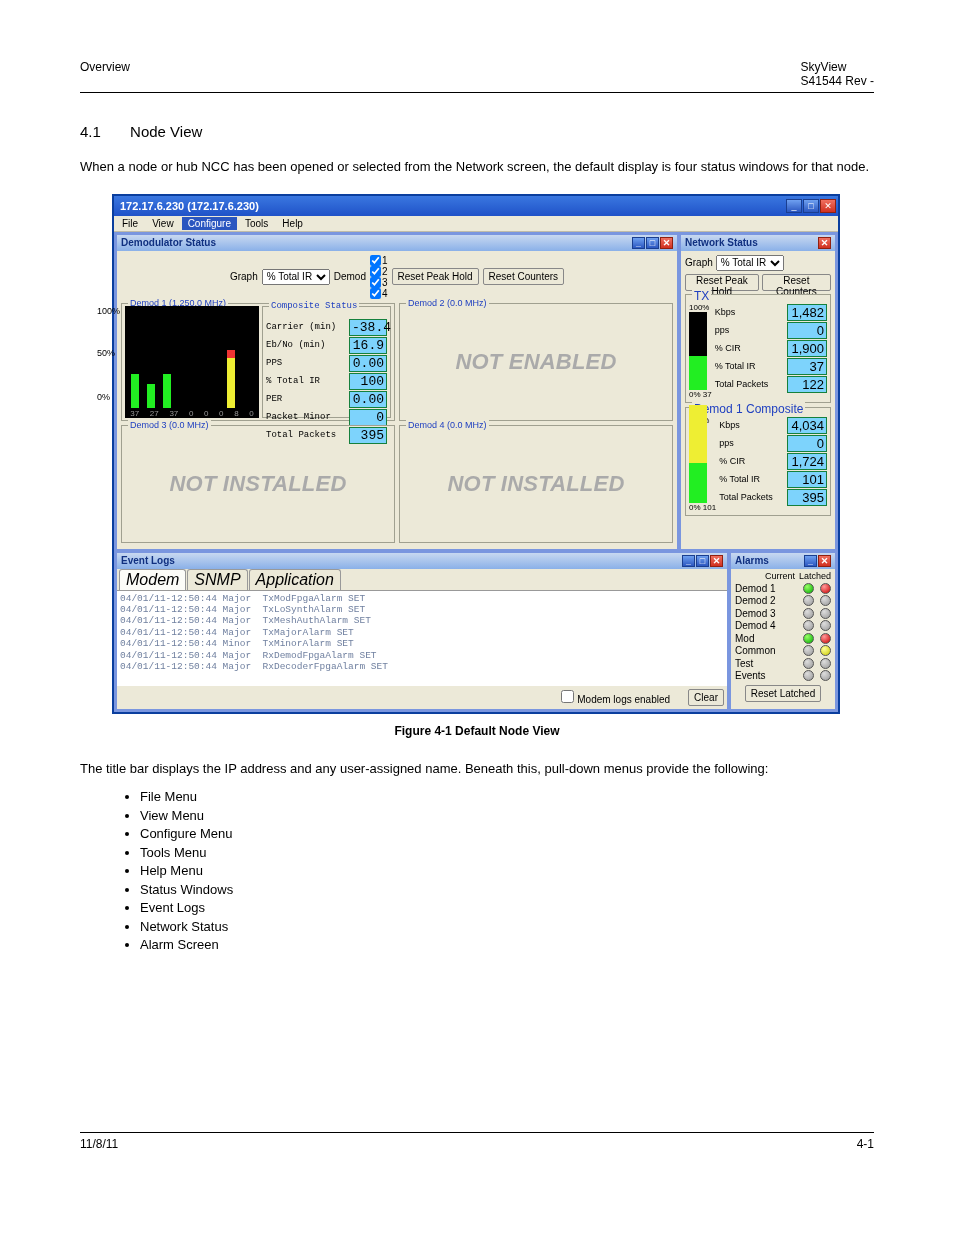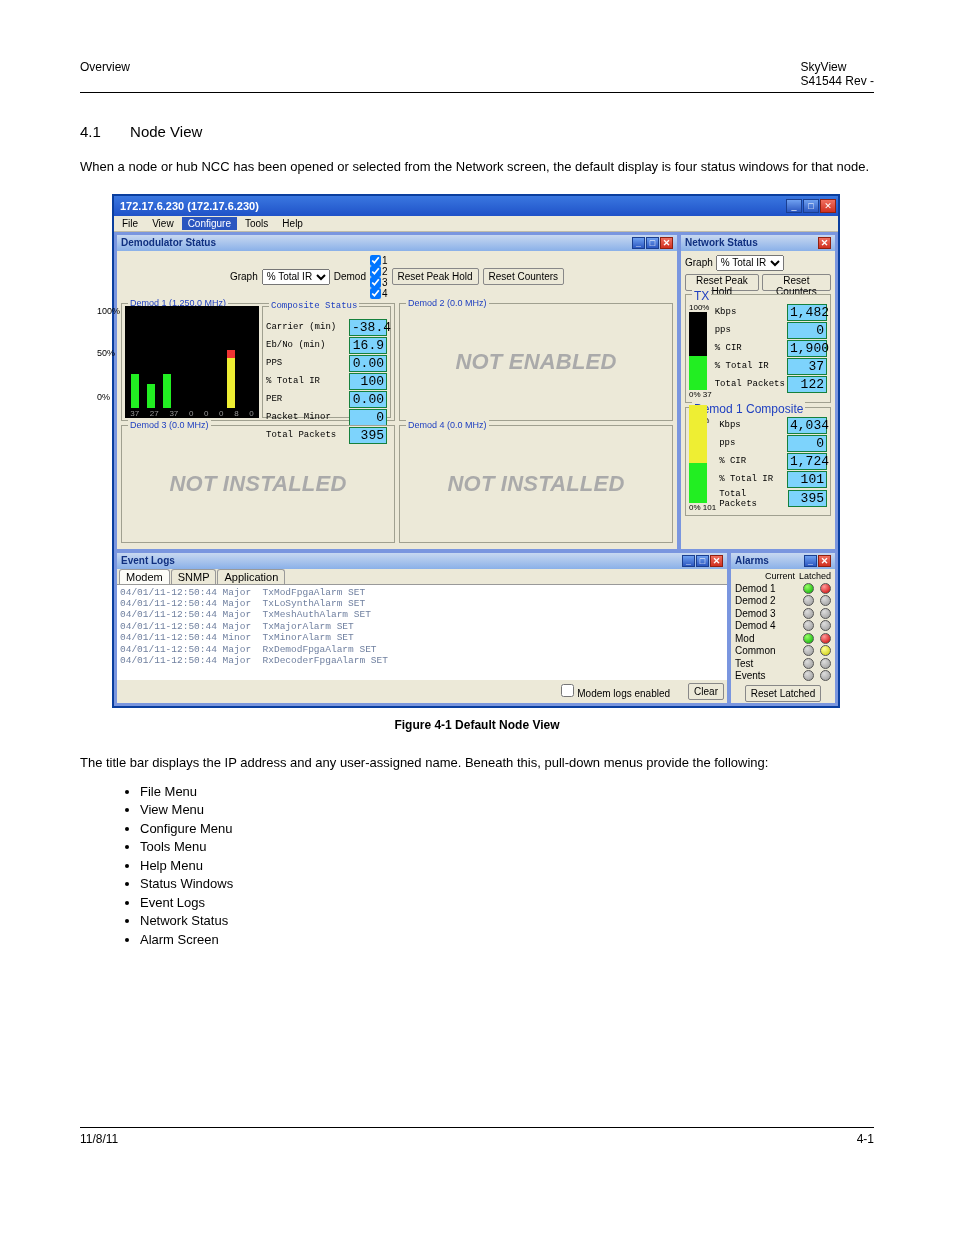--- a/index.html
+++ b/index.html
@@ -60,27 +60,27 @@
   .stat-row { display:flex; justify-content:space-between; align-items:center; margin:1px 0; font-size:9px; }
   .stat-row .val { border:1px solid #15803d; background:#7dd3fc; width:38px; text-align:right; padding:0 2px; font-size:13px; }
   .net-body { padding:4px; }
   .net-ctrl { display:flex; gap:3px; align-items:center; margin-bottom:3px; }
   .netgroup { border:1px solid #a0a090; position:relative; padding:8px 3px 3px 3px; margin-bottom:4px; }
   .netgroup-title { position:absolute; top:-6px; left:6px; background:#ece9d8; color:#2040c0; font-size:12px; padding:0 2px; }
   .net-inner { display:flex; gap:3px; }
   .vbar { width:18px; height:78px; background:#000; position:relative; }
   .vbar .vfill { position:absolute; bottom:0; width:100%; }
   .vbar-lab { font-size:8px; color:#000; }
-  .net-stats { flex:1;font-family:Liberation Mono, monospace; }
+  .net-stats { flex:1; }
   .net-stats .stat-row .val { width:40px; }
   .row2 { display:flex; gap:2px; }
   .evlog-panel { flex:0 0 612px; }
   .alarm-panel { flex:1; }
   .tabs { display:flex; border-bottom:1px solid #999; padding-left:2px; }
-  .tab { border:1px solid #999; border-bottom:none; background:#ece9d8; padding:1px 6px; font-size:11px; margin-right:1px; border-radius:3px 3px 0 0; }
+  .tab { border:1px solid #999; border-bottom:none; background:#ece9d8; padding:1px 6px; font-size:16px; margin-right:1px; border-radius:3px 3px 0 0;font-style:italic; }
   .tab.active { background:#fcfcf8; }
   .logbody { background:#fff; height:95px; overflow-y:scroll; font-family: "Courier New", monospace; font-size:9.5px; color:#7080a0; padding:2px 3px; line-height:1.2; white-space:pre; }
   .logfoot { display:flex; justify-content:flex-end; align-items:center; gap:18px; padding:3px; }
   .alarms-body { padding:2px 4px 1px 4px; }
   .al-hdr { display:flex; justify-content:flex-end; gap:4px; font-size:9px; margin-bottom:2px; }
   .al-row { display:flex; align-items:center; justify-content:space-between; margin:1.5px 0; font-size:10px; }
   .leds { display:flex; gap:6px; }
   .led { width:11px; height:11px; border-radius:50%; border:1px solid #555; background:radial-gradient(circle at 35% 30%, #eee, #aaa); }
   .led.green { background:radial-gradient(circle at 35% 30%, #9f6, #0a0); }
   .led.red   { background:radial-gradient(circle at 35% 30%, #f99, #c00); }

